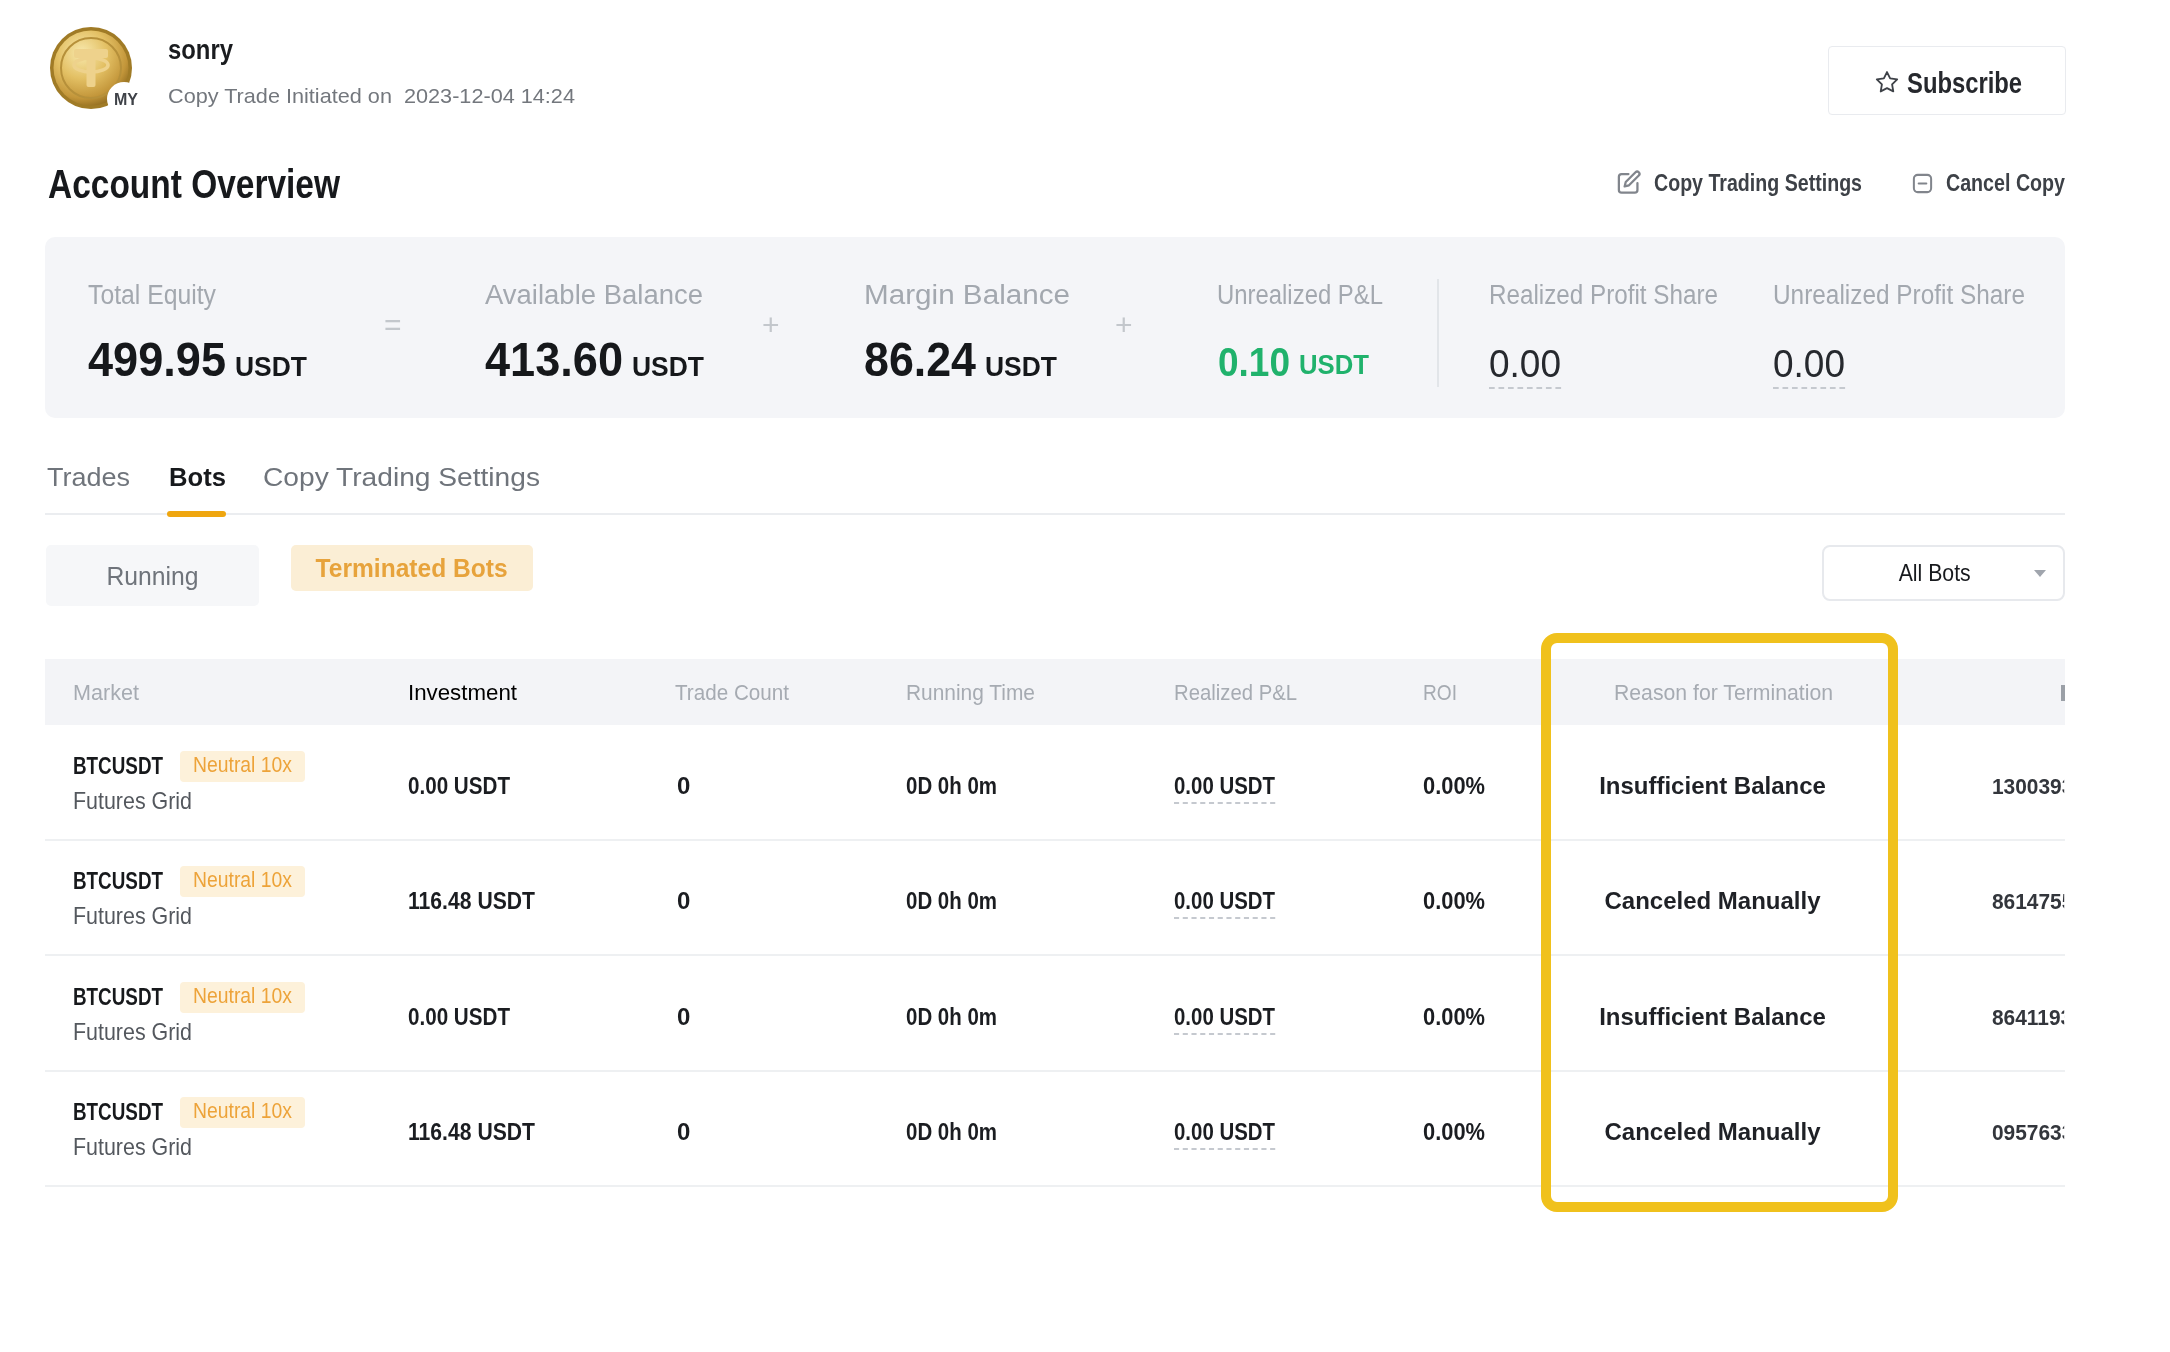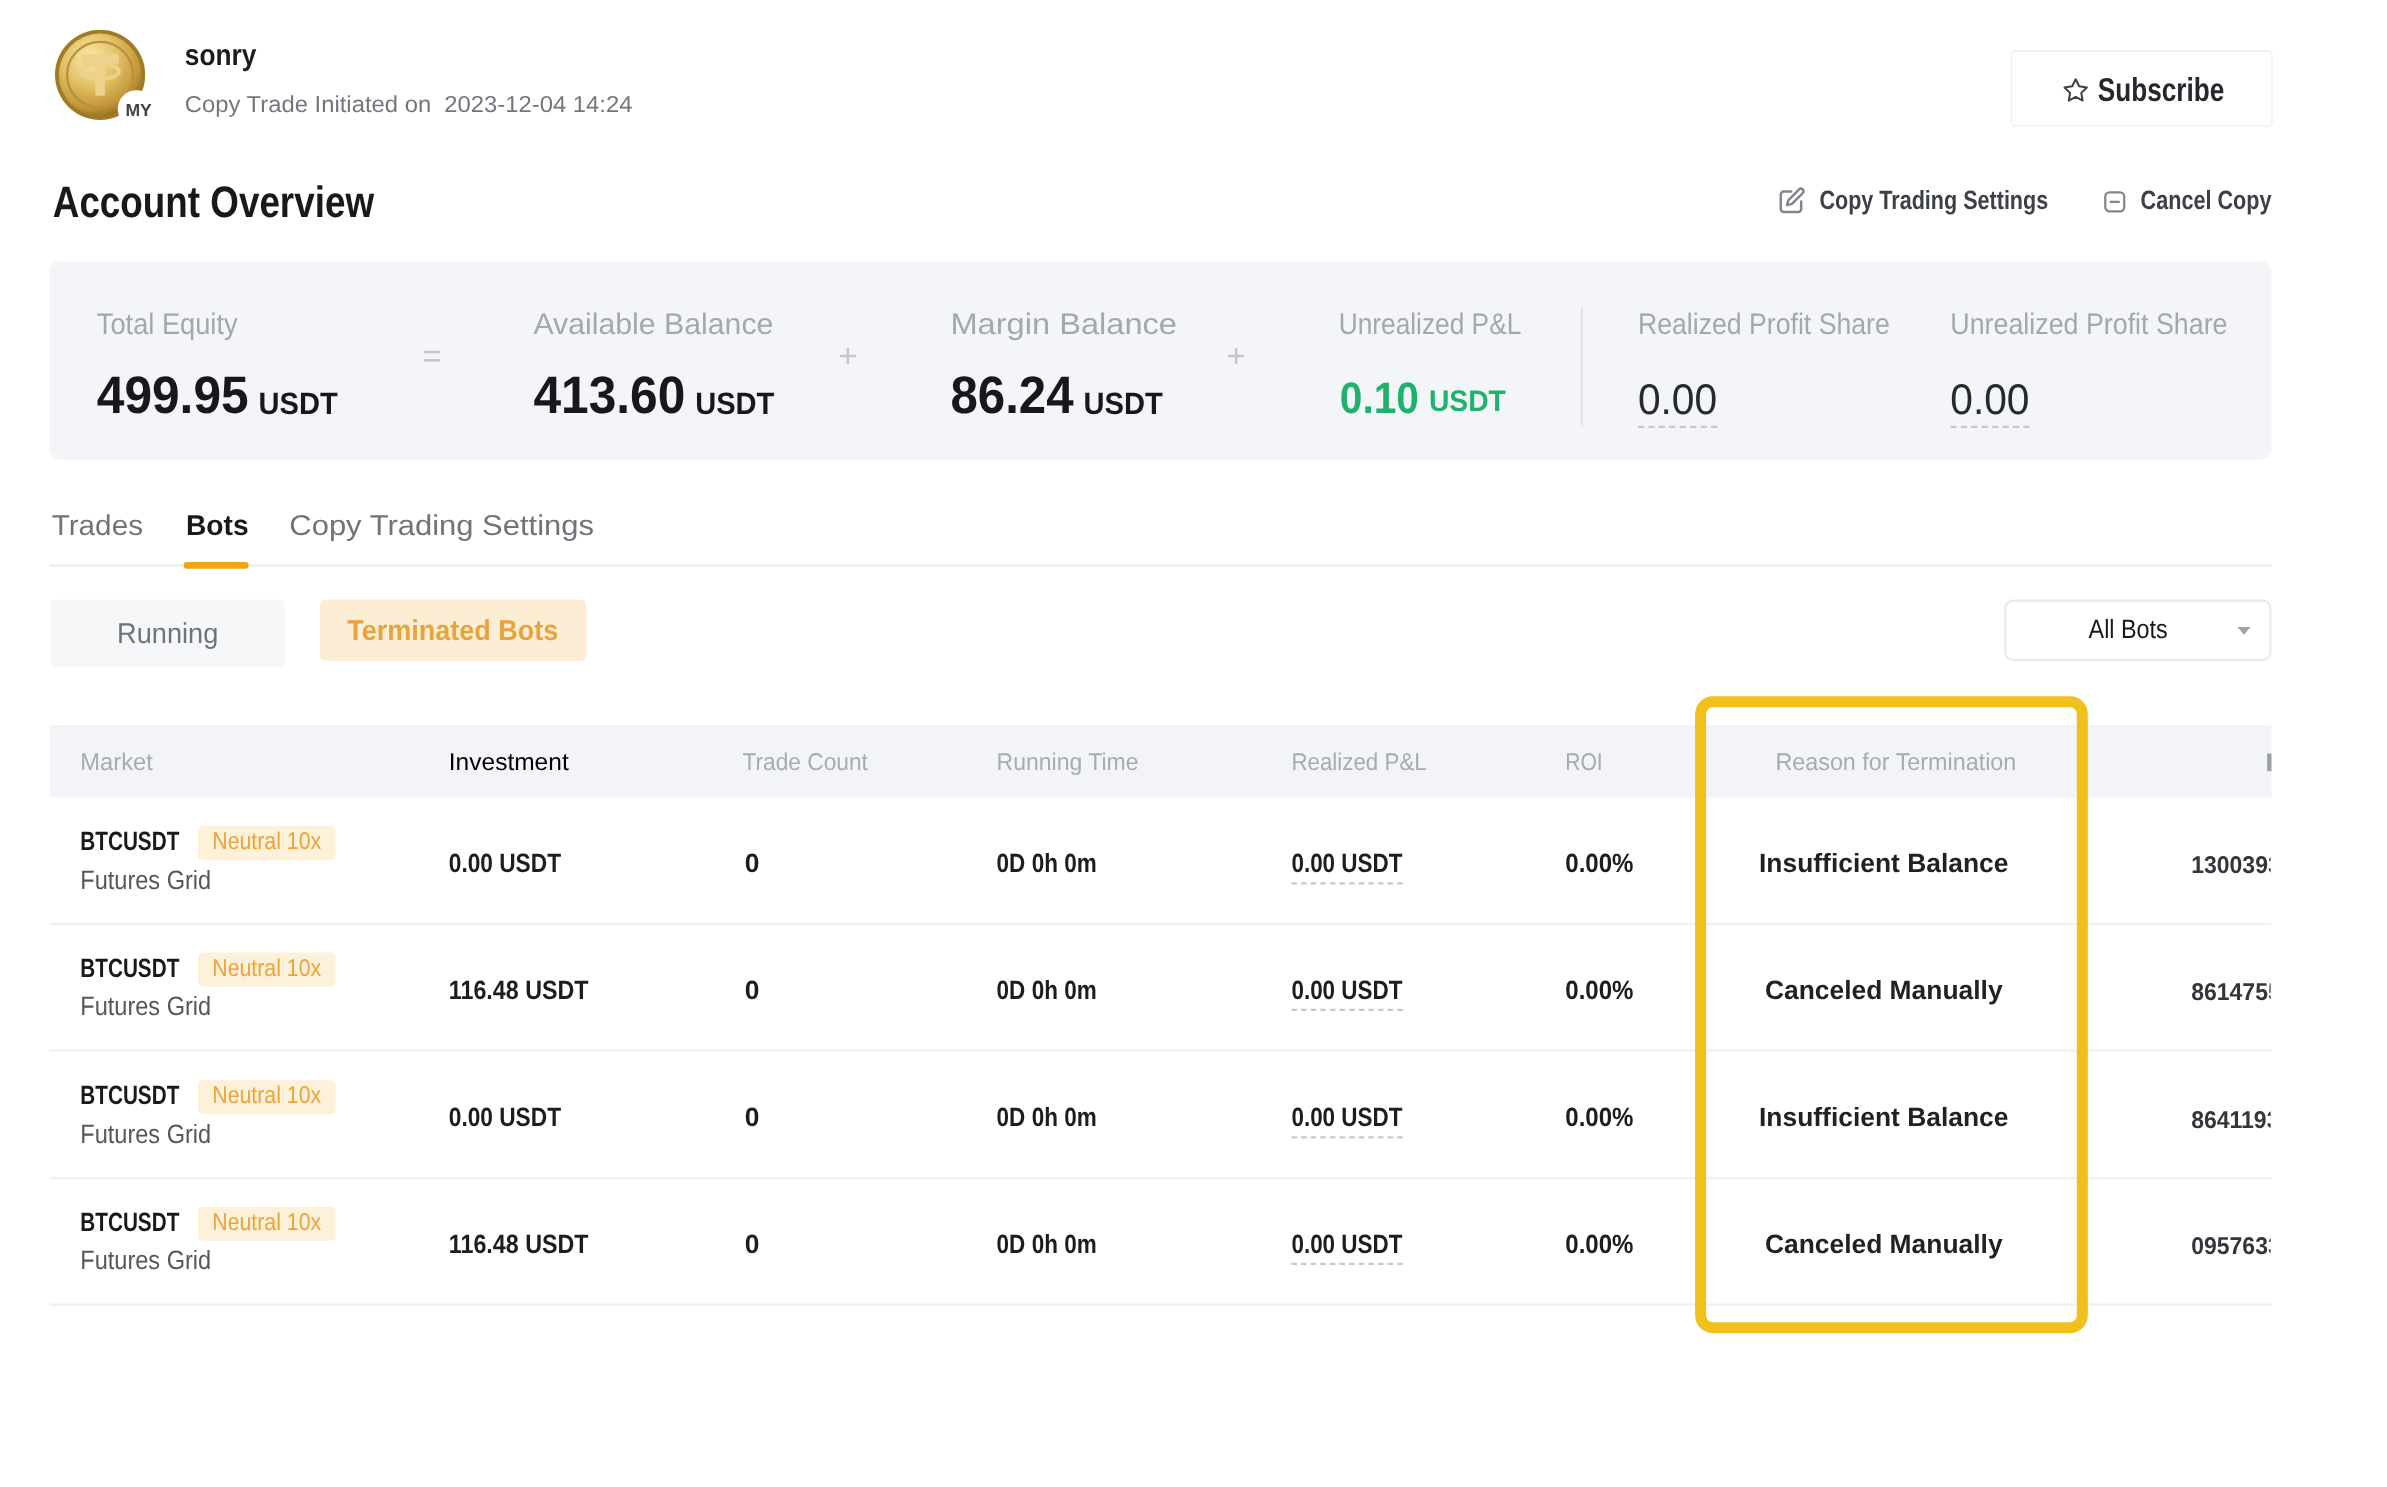--- a/index.html
+++ b/index.html
@@ -35,21 +35,21 @@
 <svg class="abs" style="left:1911px;top:172px;" width="23" height="23" viewBox="0 0 24 24" fill="none" stroke="#81858c" stroke-width="2.1" stroke-linecap="round">
 <rect x="3" y="3" width="18" height="18" rx="4"></rect>
     <line x1="8" y1="12" x2="16" y2="12"></line>
   </svg>
 <div class="abs" style="left:45px;top:237px;width:2020px;height:181px;background:#f4f5f8;border-radius:10px;"></div>
 <div class="abs" style="left:1437px;top:279px;width:2px;height:108px;background:#e2e5e9;"></div>
 <div class="abs" style="left:45px;top:513px;width:2020px;height:2px;background:#ebedf0;"></div>
 <div class="abs" style="left:167px;top:511px;width:59px;height:6px;background:#efa60f;border-radius:3px;"></div>
 <div class="abs" style="left:46px;top:545px;width:213px;height:61px;background:#f6f7f9;border-radius:5px;display:flex;align-items:center;justify-content:center;">
 <span id="run_txt" style="font-size:26px;font-weight:400;color:#6f747b;transform:scaleX(0.9499);transform-origin:center;display:inline-block;">Running</span></div>
-<div class="abs" style="left:291px;top:545px;width:242px;height:56px;background:#fbeed5;border-radius:5px;display:flex;align-items:center;justify-content:center;">
+<div class="abs" style="left:291px;top:545px;width:242px;height:46px;background:#fbeed5;border-radius:5px;display:flex;align-items:center;justify-content:center;">
 <span id="term_txt" style="font-size:26px;font-weight:700;color:#e7a33c;transform:scaleX(0.9448);transform-origin:center;display:inline-block;">Terminated Bots</span></div>
 <div class="abs" style="left:1822px;top:545px;width:243px;height:56px;background:#fff;border:2px solid #e7e9ed;border-radius:8px;box-sizing:border-box;display:flex;align-items:center;justify-content:center;padding-right:18px;">
 <span id="ab_txt" style="font-size:24px;font-weight:400;color:#17191d;transform:scaleX(0.8848);transform-origin:center;display:inline-block;">All Bots</span></div>
 <div class="abs" style="left:2034px;top:570px;width:0;height:0;border-left:6px solid transparent;border-right:6px solid transparent;border-top:7px solid #a0a5ad;"></div>
 <div class="abs" style="left:45px;top:659px;width:2020px;height:66px;background:#f3f4f7;"></div>
 <div class="abs" style="left:2061px;top:685px;width:4px;height:16px;background:#9ba0a7;"></div>
 <div class="abs" style="left:45px;top:839px;width:2020px;height:2px;background:#eef0f2;"></div>
 <div class="abs" style="left:45px;top:954px;width:2020px;height:2px;background:#eef0f2;"></div>
 <div class="abs" style="left:45px;top:1070px;width:2020px;height:2px;background:#eef0f2;"></div>
 <div class="abs" style="left:45px;top:1185px;width:2020px;height:2px;background:#eef0f2;"></div>

